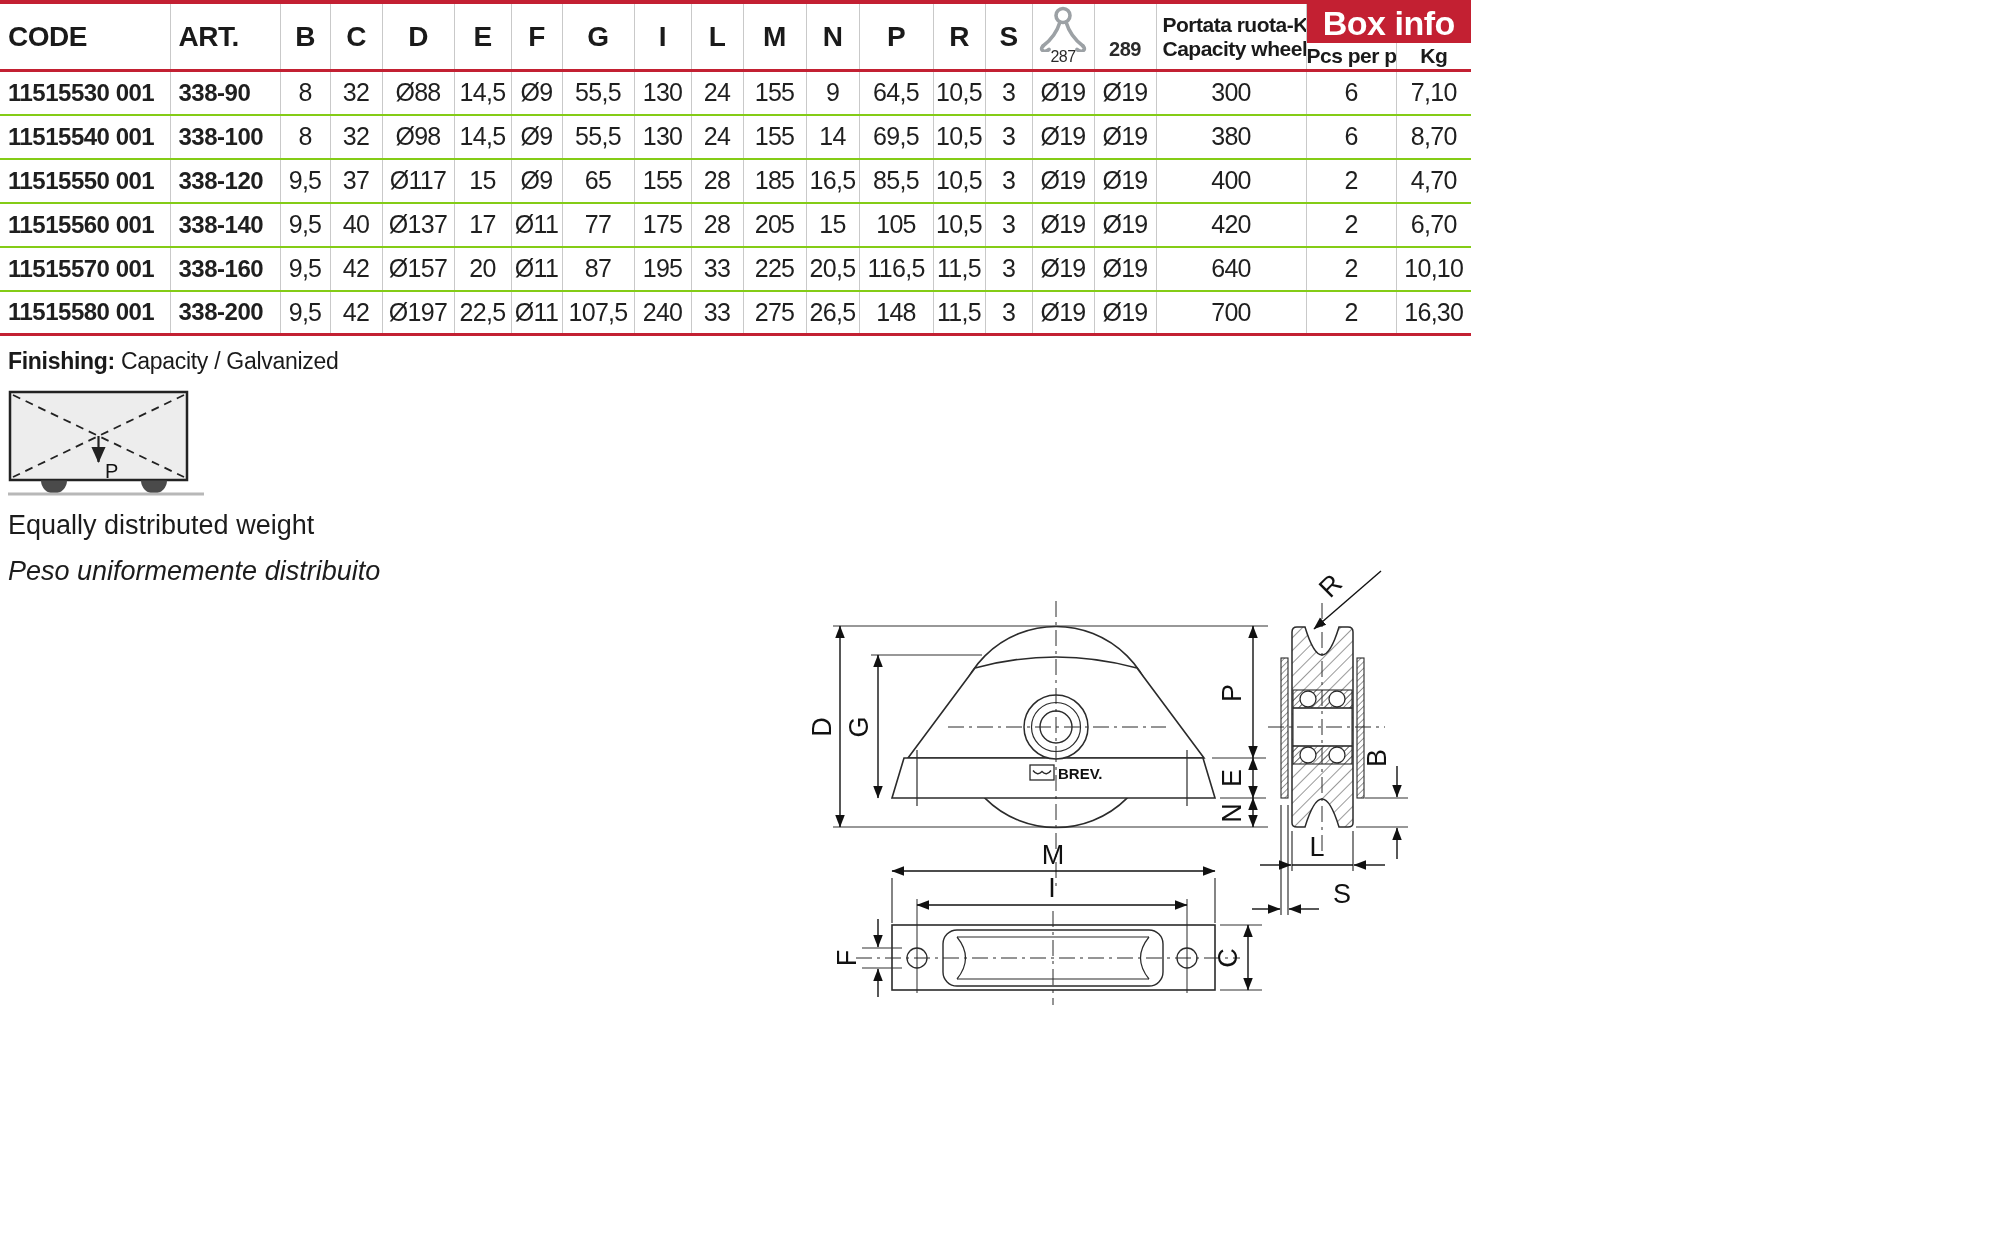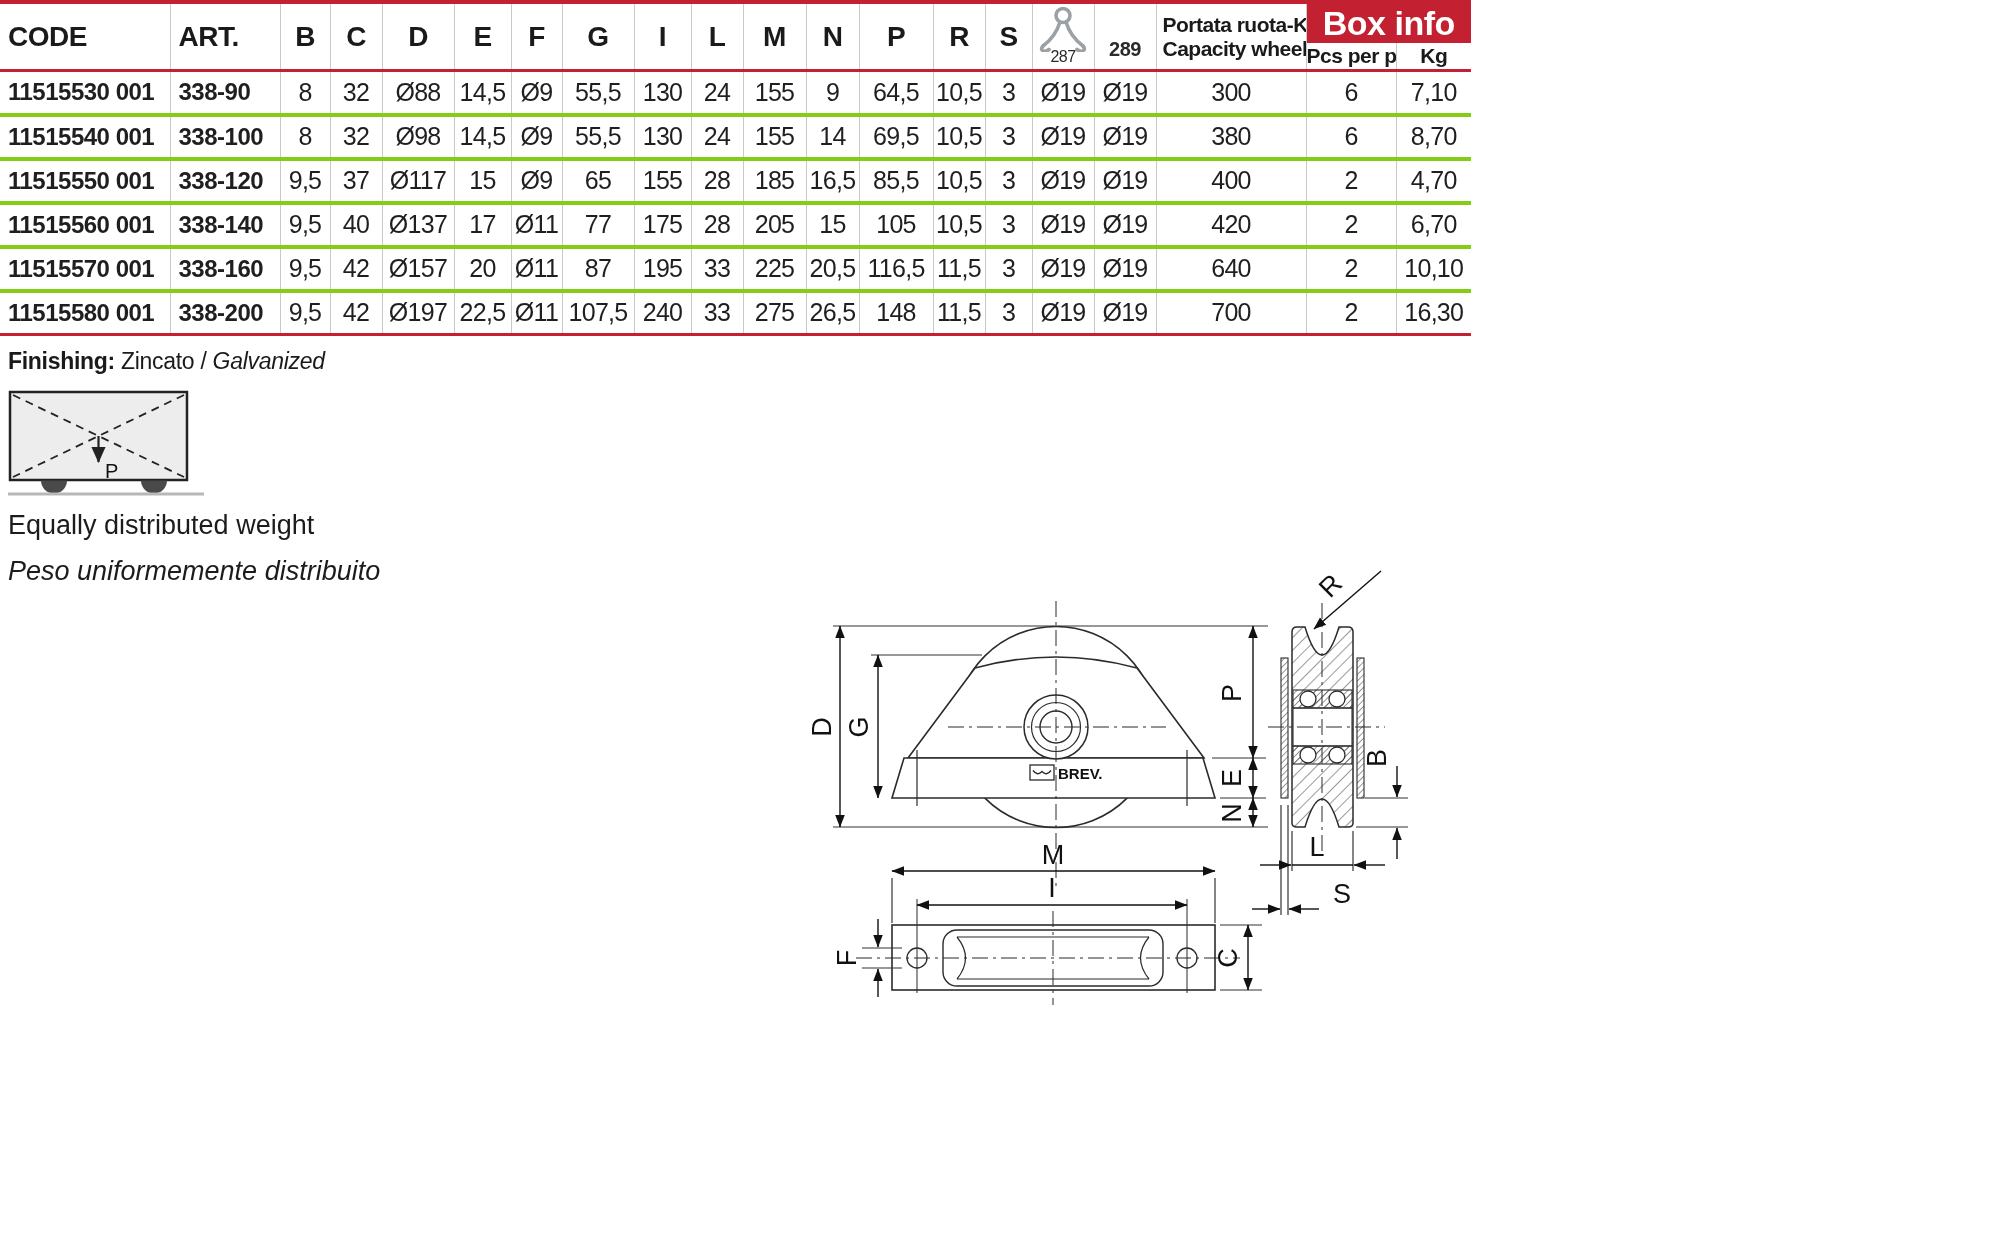--- a/index.html
+++ b/index.html
@@ -4,42 +4,42 @@
 <style>
   html,body{margin:0;padding:0;background:#fff;}
   #page{position:relative;width:1856px;height:1241px;background:#fff;overflow:hidden;
         font-family:"Liberation Sans",sans-serif;color:#1a1a1a;}
 
   
   #spec{position:absolute;left:0;top:0;border-collapse:collapse;table-layout:fixed;width:1471px;}
   #spec th,#spec td{border-right:1px solid #c9c9c9;overflow:hidden;white-space:nowrap;}
   #spec th:last-child,#spec td:last-child{border-right:none;}
   #spec thead tr.h1{border-top:4px solid #c32032;}
-  #spec tbody tr{border-top:4px solid #84cc16;height:44px;}
+  #spec tbody tr{border-top:2px solid #84cc16;height:44px;}
   #spec tbody tr:first-child{border-top:3px solid #c32032;}
   #spec tbody tr:last-child{border-bottom:3px solid #c32032;}
   #spec th{font-weight:bold;font-size:28px;letter-spacing:-0.5px;vertical-align:middle;text-align:center;padding:0;}
   #spec th.hleft{text-align:left;padding-left:8px;}
   #spec .h1 th{height:32px;}
   #spec .h2 th{height:26px;font-size:21px;}
   #spec th.cap{text-align:left;}
   #spec th.cap div{font-size:21px;line-height:24px;padding-left:6px;letter-spacing:-0.5px;}
   #spec th.refcell{position:relative;height:58px;}
   #spec th.refcell .num{position:absolute;left:0;right:0;bottom:3px;font-size:16px;font-weight:400;color:#2b2b2b;text-align:center;}
   #spec th.refcell svg{position:absolute;left:50%;top:2px;transform:translateX(-50%);}
   #spec th.ref289{vertical-align:bottom;}
   #spec th.ref289 .num{font-size:20px;font-weight:700;color:#2b2b2b;padding-bottom:8px;display:block;}
   #spec th.boxband{background:#c32032;color:#fff;font-size:34px;height:30px;}
   #spec td{font-size:25px;letter-spacing:-0.7px;text-align:center;vertical-align:middle;color:#1f1f1f;}
   #spec td.code,#spec td.art{font-weight:bold;text-align:left;padding-left:8px;font-size:24px;letter-spacing:-0.5px;}
 
   
   #finishing{position:absolute;left:8px;top:348px;font-size:23px;letter-spacing:-0.3px;}
   #finishing b{font-weight:bold;}
-  #finishing .it{font-style:italic;}
+  #finishing .it{}
   #weightbox{position:absolute;left:8px;top:390px;}
   #note-en{position:absolute;left:8px;top:510px;font-size:27px;color:#1c1c1c;}
   #note-it{position:absolute;left:8px;top:556px;font-size:27px;font-style:italic;color:#1c1c1c;}
 
   
   #tech{position:absolute;left:600px;top:553px;}
   #tech text{font-family:"Liberation Sans",sans-serif;font-size:27px;fill:#111;}
   #tech text.small{font-size:15px;font-weight:bold;}
 </style>
 </head>
@@ -242,21 +242,21 @@
           <td>3</td>
           <td>Ø19</td>
           <td>Ø19</td>
           <td>700</td>
           <td>2</td>
           <td>16,30</td>
         </tr>
       </tbody>
   </table>
 
-  <div id="finishing"><b>Finishing:</b>&nbsp;<span>Zincato /</span>&nbsp;<span class="it">Galvanized</span></div>
+  <div id="finishing"><b>Finishing:</b>&nbsp;<span>Capacity /</span>&nbsp;<span class="it">Galvanized</span></div>
 
   <svg id="weightbox" width="200" height="112" viewBox="0 0 200 112">
     <defs>
       <marker id="warr" viewBox="0 0 10 10" refX="8.5" refY="5" markerWidth="8" markerHeight="8" orient="auto">
         <path d="M0,1 L9,5 L0,9 Z" fill="#222"></path>
       </marker>
     </defs>
     <rect x="2" y="2" width="177" height="88" fill="#ededed" stroke="#222" stroke-width="2.5"></rect>
     <line x1="5" y1="5" x2="176" y2="87" stroke="#222" stroke-width="1.8" stroke-dasharray="8 6"></line>
     <line x1="176" y1="5" x2="5" y2="87" stroke="#222" stroke-width="1.8" stroke-dasharray="8 6"></line>

